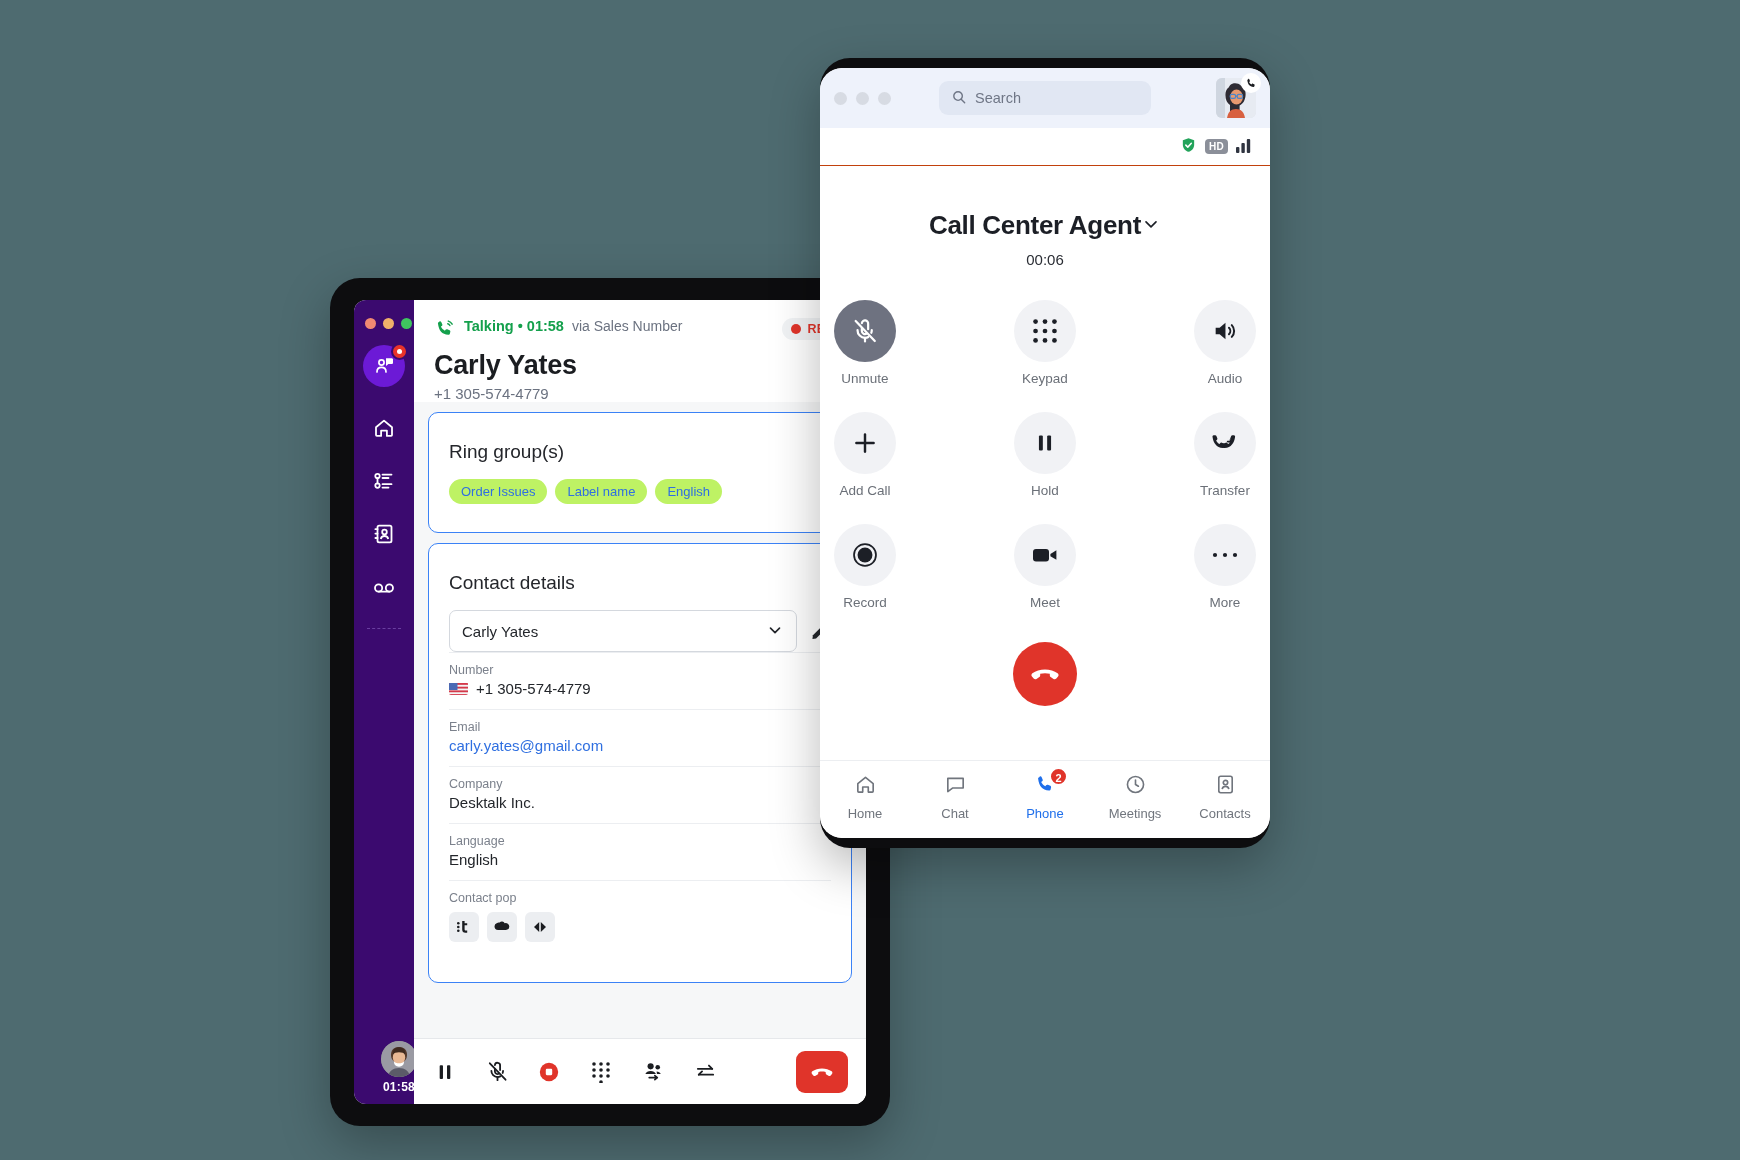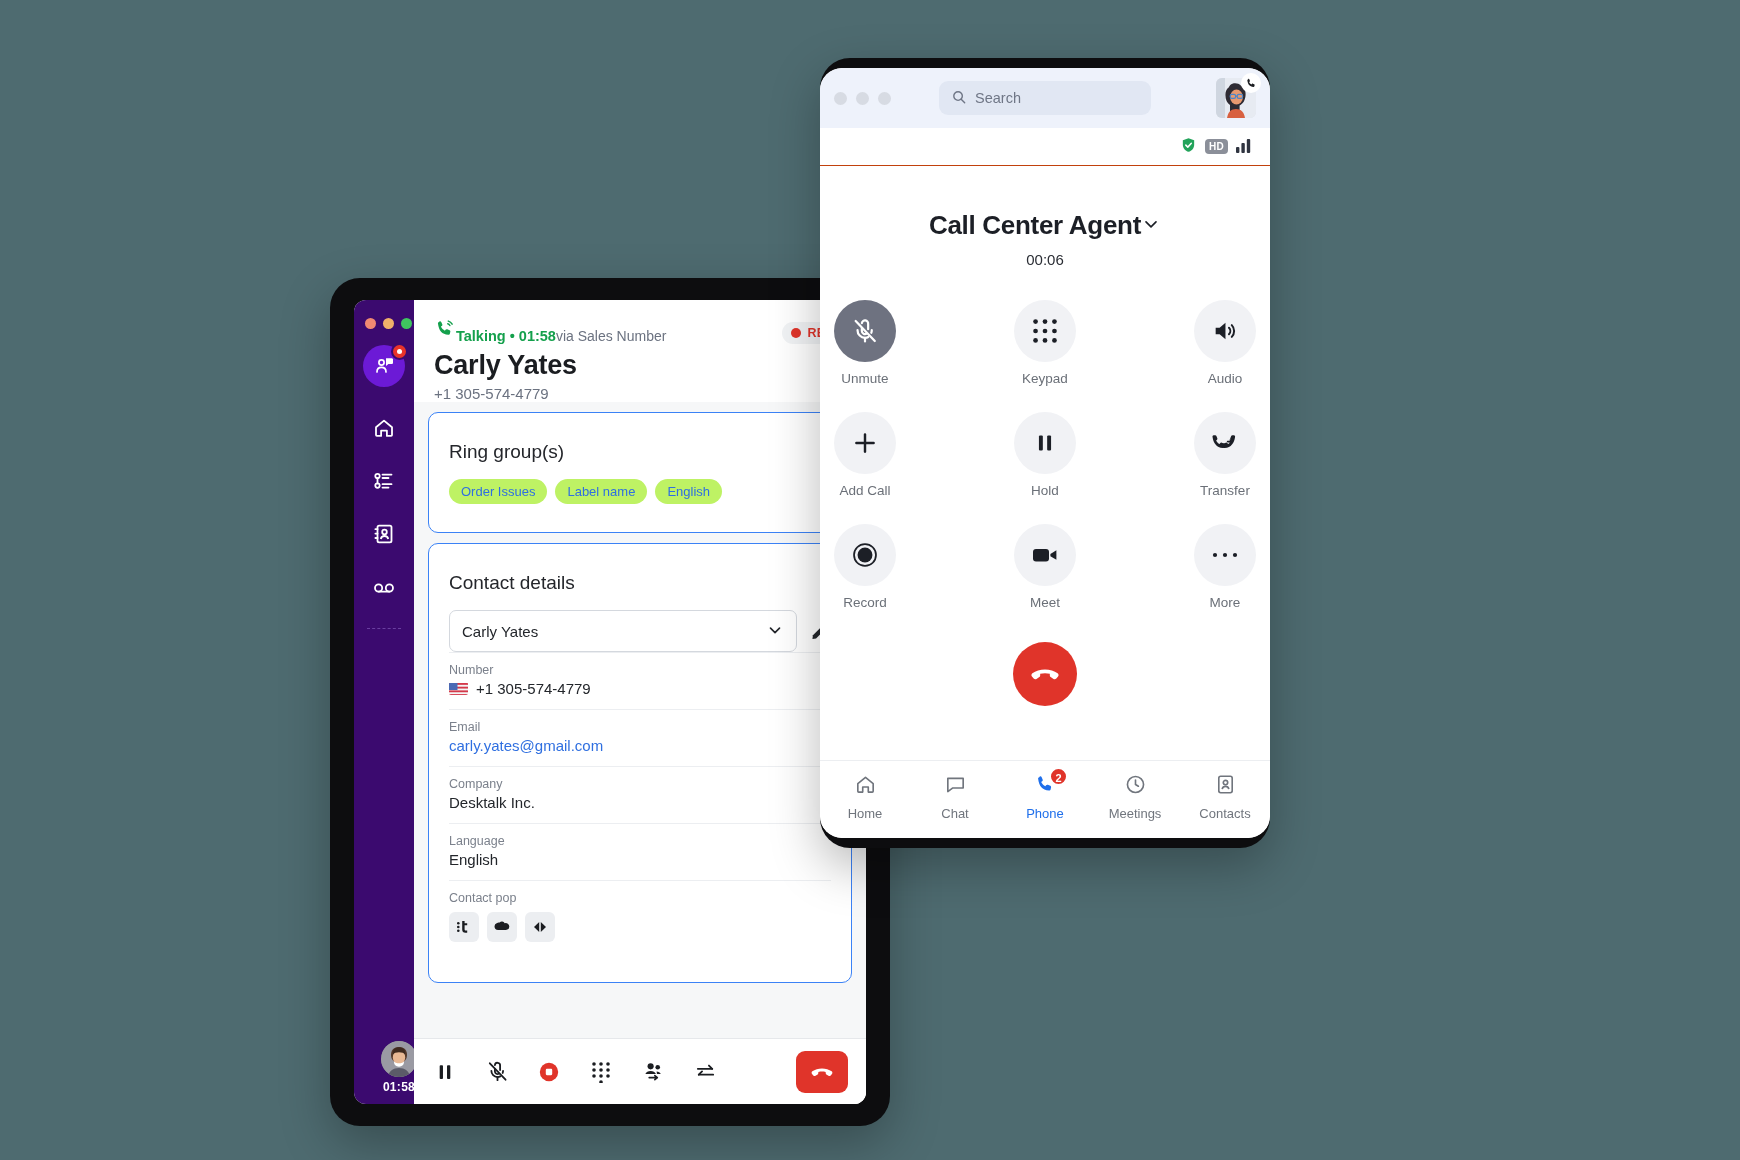--- a/index.html
+++ b/index.html
@@ -60,21 +60,21 @@
     background: #8e8e96; overflow: hidden; position: relative;
   }
   .dt-me .timer { font-size: 12px; color: #fff; margin-top: 3px; font-weight: 600; letter-spacing: .3px; }
   .dt-green {
     width: 38px; height: 38px; border-radius: 50%; background: #22a35a;
     display: flex; align-items: center; justify-content: center;
   }
 
   .dt-main { flex: 1; background: #fff; display: flex; flex-direction: column; position: relative; }
   .dt-head { padding: 18px 20px 0 20px; }
-  .dt-status-row { display: flex; align-items: flex-end; gap: 0; }
+  .dt-status-row { display: flex; align-items: flex-start; gap: 8px; }
   .dt-status-txt { font-size: 14.5px; font-weight: 700; color: #14a04c; }
   .dt-via { font-size: 14px; color: #6b7280; font-weight: 400; }
   .dt-rec {
     margin-left: auto; background: #f1f3f5; border-radius: 20px;
     padding: 4px 11px 4px 9px; display: flex; align-items: center; gap: 6px;
   }
   .dt-rec i { width: 10px; height: 10px; border-radius: 50%; background: #e0342a; display: block; }
   .dt-rec span { font-size: 12.5px; font-weight: 700; color: #e0342a; letter-spacing: .4px; }
   .dt-name { font-size: 27px; font-weight: 700; color: #1b1d21; margin-top: 6px; letter-spacing: -.2px; }
   .dt-phone { font-size: 15px; color: #6b7280; margin-top: 4px; }

